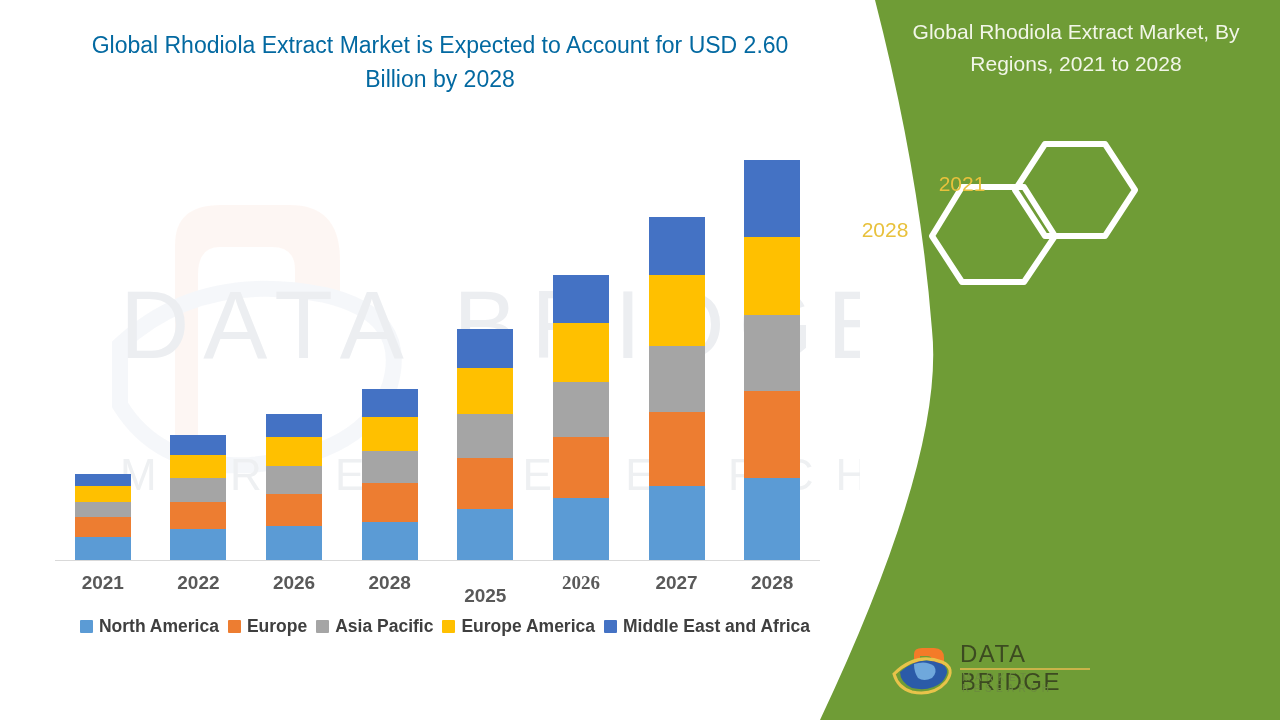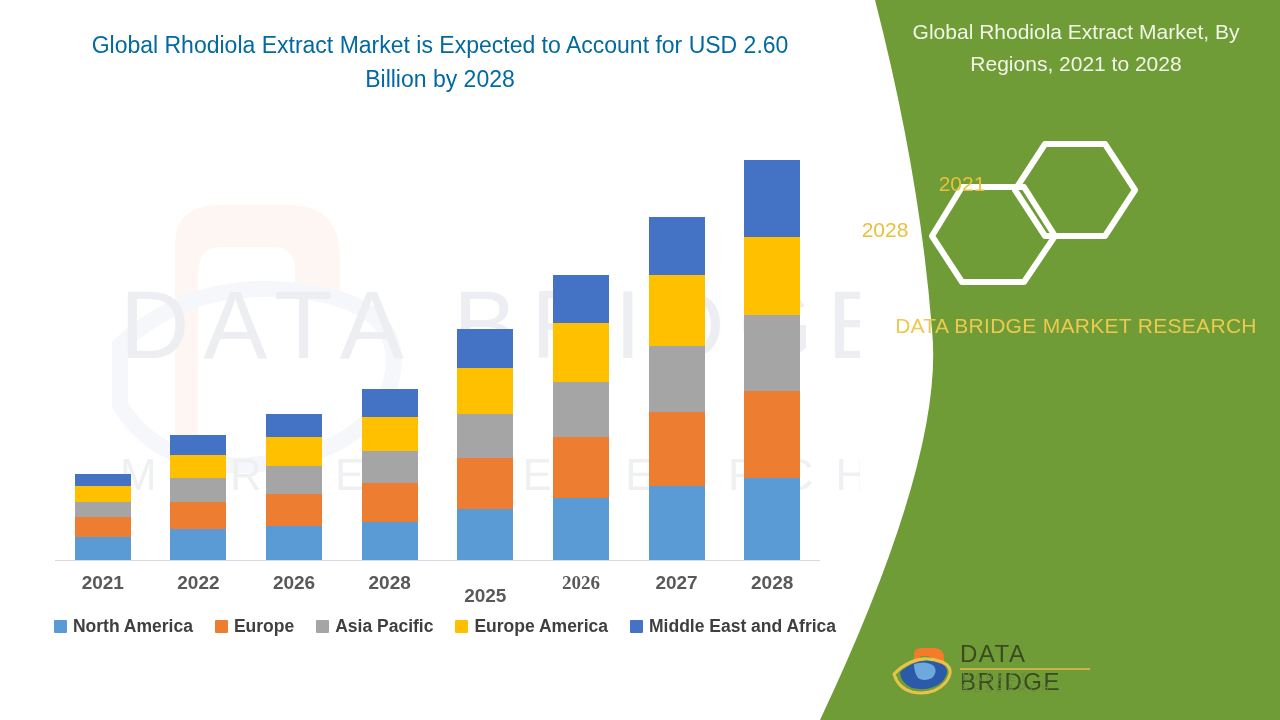--- a/index.html
+++ b/index.html
@@ -116,21 +116,21 @@
 
   
   .legend {
     position: absolute;
     left: 55px;
     top: 616px;
     width: 780px;
     display: flex;
     align-items: flex-start;
     justify-content: center;
-    gap: 22px;
+    gap: 9px;
   }
   .legend-item {
     display: flex;
     align-items: center;
     gap: 6px;
     font-size: 17.5px;
     color: #3f3f3f;
     font-weight: 700;
     white-space: nowrap;
   }
@@ -348,21 +348,20 @@
 
     <div class="hexwrap">
       <svg width="230" height="145" viewBox="0 0 230 145">
         <polygon points="125,4 185,4 215,50 185,96 125,96 95,50" fill="none" stroke="#ffffff" stroke-width="6" stroke-linejoin="round"></polygon>
         <polygon points="42,47 104,47 135,96 104,142 42,142 12,96" fill="none" stroke="#ffffff" stroke-width="6" stroke-linejoin="round"></polygon>
       </svg>
     </div>
     <div class="hex-label hex-2021">2021</div>
     <div class="hex-label hex-2028">2028</div>
 
-    <div class="brand-text">DATA BRIDGE MARKET RESEARCH</div>
   </div>
 
   <div class="logo">
     <svg width="70" height="70" viewBox="0 0 70 70" style="position:absolute;left:0;top:2px;">
       <path d="M12 4 L12 56 L24 56 L24 24 Q24 18 32 18 L44 18 Q54 18 54 28 L54 40 L42 40 L42 30 Q42 26 37 26 L30 26 L30 56 L12 56 Z" fill="#F47B28"></path>
       <path d="M4 44 Q26 22 52 32 Q66 38 56 52 Q44 66 22 62 Q8 58 4 44 Z" fill="none" stroke="#E8C34A" stroke-width="3"></path>
       <path d="M10 42 Q30 24 52 34 Q62 40 52 52 Q40 62 22 58 Q10 52 10 42 Z" fill="#2B5BA8"></path>
       <path d="M24 34 Q36 30 44 36 Q48 42 42 48 Q34 52 28 48 Q24 42 24 34 Z" fill="#6FA8DC"></path>
     </svg>
     <div class="logo-title">DATA BRIDGE</div>

